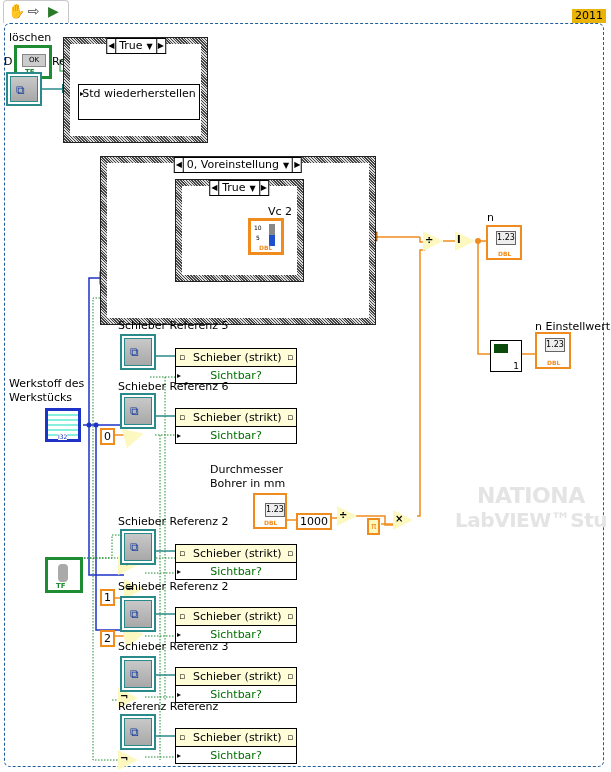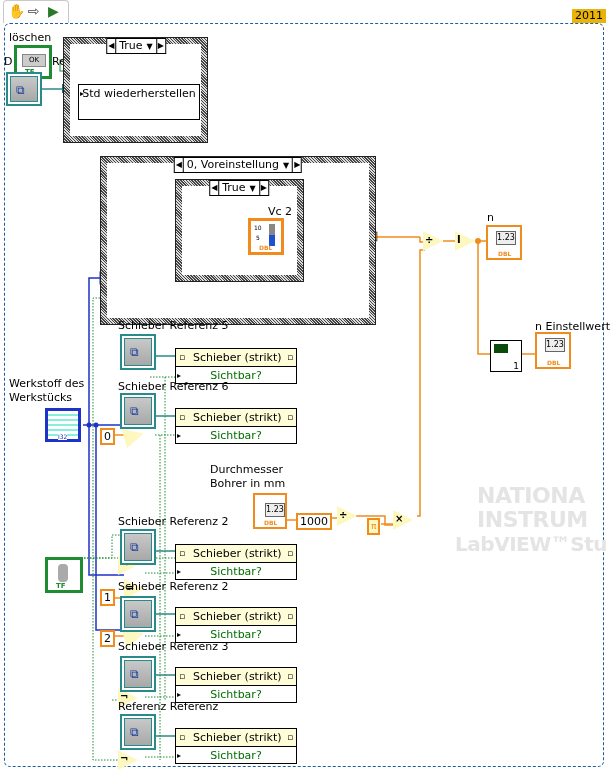--- a/index.html
+++ b/index.html
@@ -267,15 +267,14 @@
 <div class="ref" style="left:120px;top:714px;width:36px;height:36px">
     <div class="in"></div>
   </div>
 <div class="pn" style="left:175px;top:728px">
   <div class="hd"><span>Schieber (strikt)</span></div>
   <div class="row">Sichtbar?</div>
 </div>
 
 <div class="ni">
   <div style="padding-left:52px">NATIONA</div>
-  <div style="padding-left:52px">INSTRUM</div>
   <div style="padding-left:30px;font-size:20px">LabVIEW™Stu</div>
 </div>
 
 </body></html>

